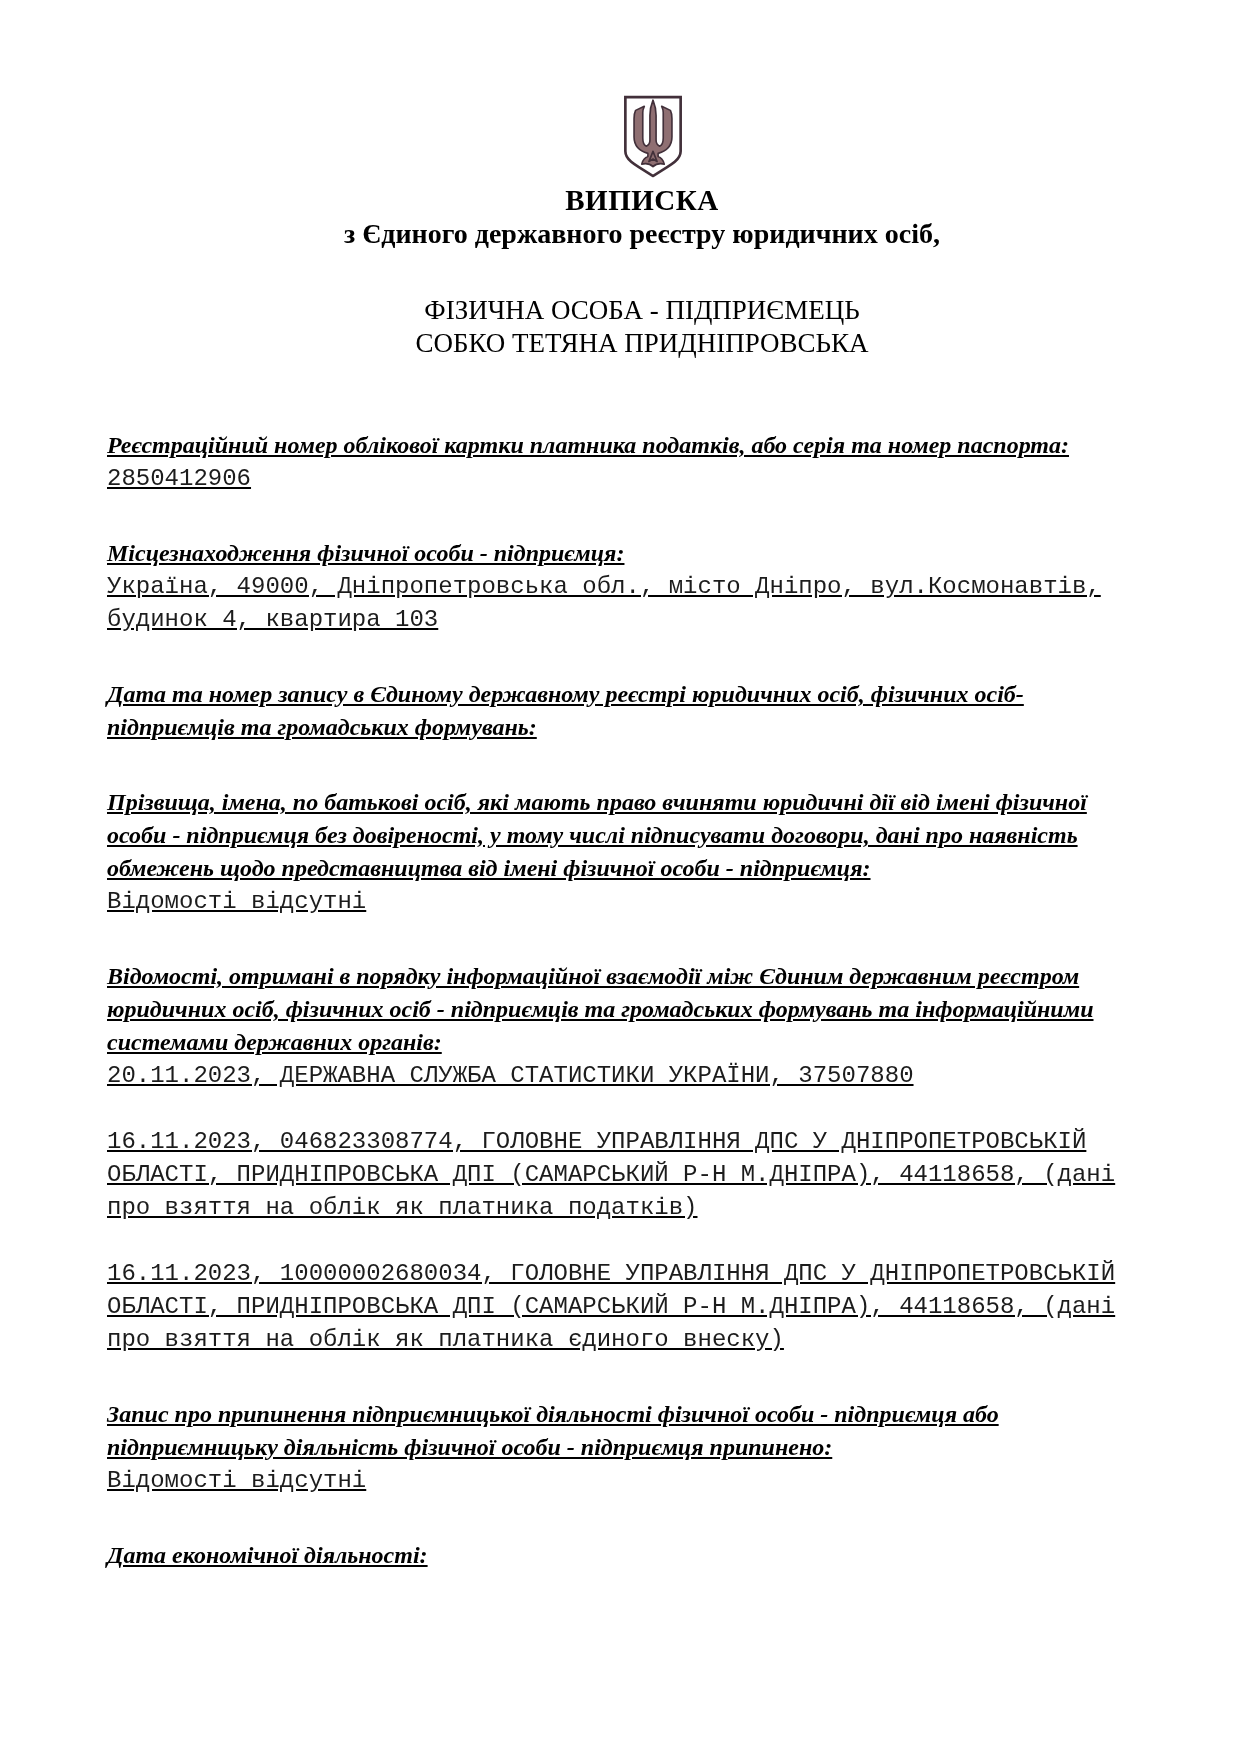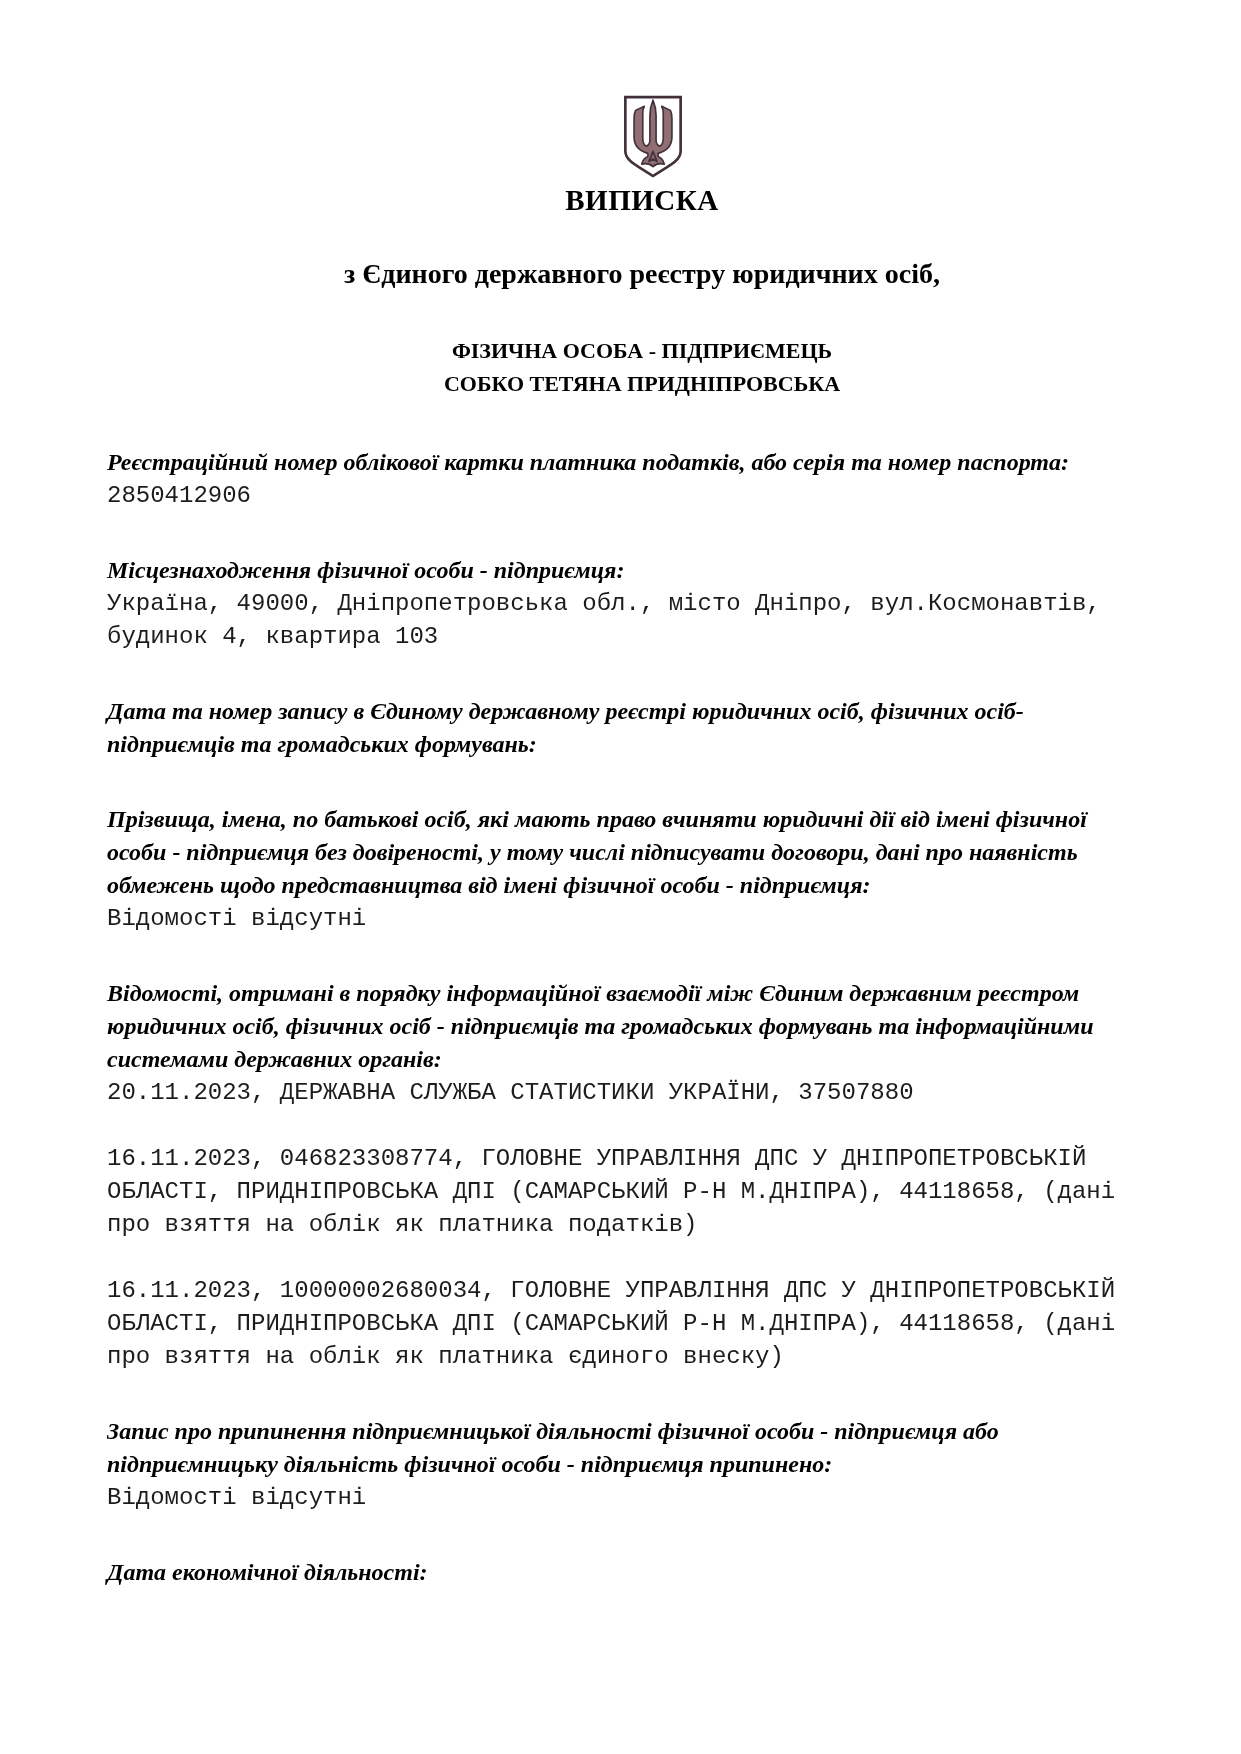--- a/index.html
+++ b/index.html
@@ -27,30 +27,29 @@
     font-weight: bold;
     font-size: 29px;
     line-height: 33px;
     letter-spacing: 0.5px;
   }
   .doc-subtitle {
     text-align: center;
     font-weight: bold;
     font-size: 28px;
     line-height: 33px;
-    margin-top: 40px;
   }
   .entity-block {
     margin-top: 44px;
     text-align: center;
-    font-weight: bold;
-    font-size: 22px;
+    font-weight: normal;
+    font-size: 27px;
     line-height: 33px;
   }
-  .sections { margin-top: 46px; }
+  .sections { margin-top: 69px; text-decoration: underline; }
   .sec + .sec { margin-top: 42px; }
   .field-label {
     font-style: italic;
     font-weight: bold;
     font-size: 24px;
     line-height: 33px;
     white-space: pre-wrap;
   }
   .field-value {
     font-family: "Liberation Mono", monospace;

